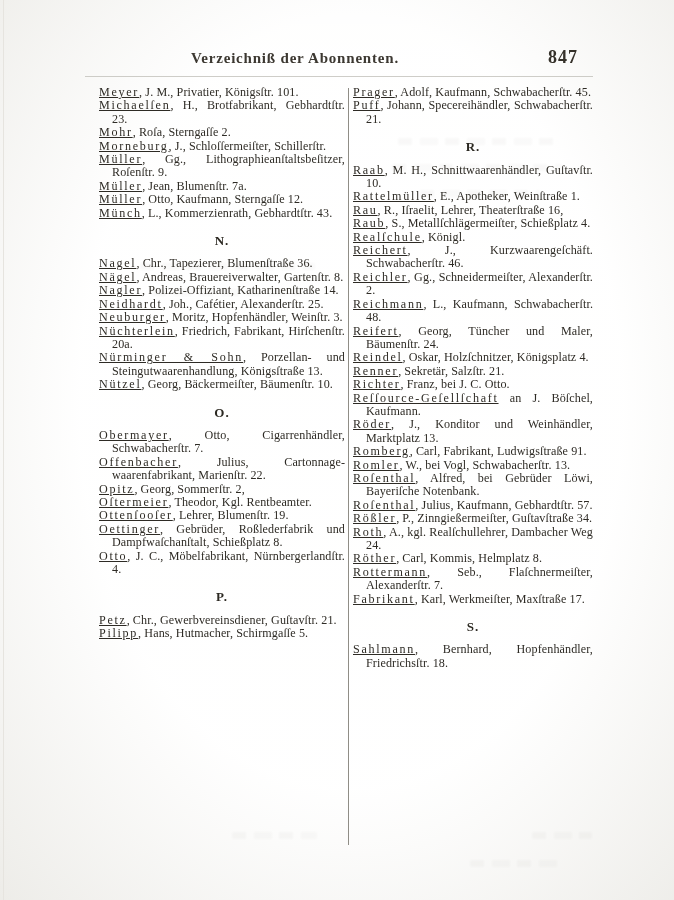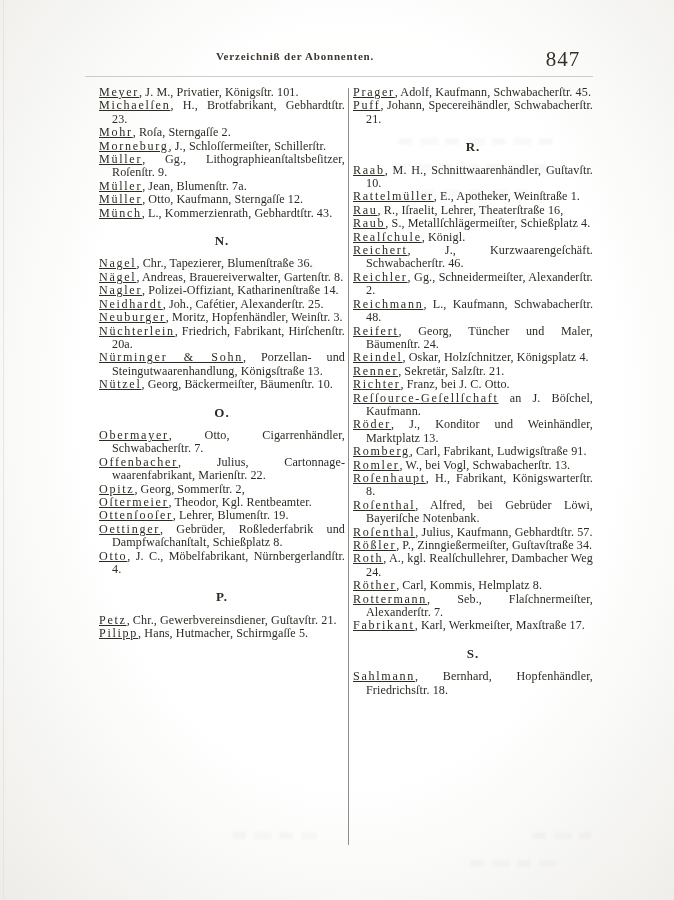--- a/index.html
+++ b/index.html
@@ -16,25 +16,25 @@
   }
   .paper-edge{
     position:absolute;left:3px;top:0;width:1px;height:900px;
     background:#e6e4df;
   }
   .header{
     position:absolute;top:50px;left:85px;width:508px;height:18px;
   }
   .running-title{
     position:absolute;left:0;width:420px;text-align:center;
-    font-size:11px;font-weight:600;letter-spacing:.8px;color:#3c3831;
+    font-size:15px;font-weight:600;letter-spacing:.8px;color:#3c3831;
   }
   .page-number{
     position:absolute;left:448px;top:-3px;width:60px;text-align:center;
-    font-size:21px;font-weight:400;letter-spacing:1px;color:#35312a;
+    font-size:18px;font-weight:700;letter-spacing:1px;color:#35312a;
   }
   .header-rule{
     position:absolute;top:76px;left:85px;width:508px;height:1px;
     background:#c2c0ba;opacity:.8;
   }
   .col{
     position:absolute;top:86px;
     font-size:12.1px;line-height:13.4px;color:#2e2b25;
     text-align:justify;
   }
@@ -116,21 +116,20 @@
       <div class="entry"><span class="entry-name">Reichler</span><span class="entry-text">, Gg., Schneidermeiſter, Alex­anderſtr. 2.</span></div>
       <div class="entry"><span class="entry-name">Reichmann</span><span class="entry-text">, L., Kaufmann, Schwa­bacherſtr. 48.</span></div>
       <div class="entry"><span class="entry-name">Reifert</span><span class="entry-text">, Georg, Tüncher und Ma­ler, Bäumenſtr. 24.</span></div>
       <div class="entry"><span class="entry-name">Reindel</span><span class="entry-text">, Oskar, Holzſchnitzer, Kö­nigsplatz 4.</span></div>
       <div class="entry"><span class="entry-name">Renner</span><span class="entry-text">, Sekretär, Salzſtr. 21.</span></div>
       <div class="entry"><span class="entry-name">Richter</span><span class="entry-text">, Franz, bei J. C. Otto.</span></div>
       <div class="entry"><span class="entry-name">Reſſource-Geſellſchaft</span><span class="entry-text"> an J. Bö­ſchel, Kaufmann.</span></div>
       <div class="entry"><span class="entry-name">Röder</span><span class="entry-text">, J., Konditor und Weinhänd­ler, Marktplatz 13.</span></div>
       <div class="entry"><span class="entry-name">Romberg</span><span class="entry-text">, Carl, Fabrikant, Ludwigs­ſtraße 91.</span></div>
       <div class="entry"><span class="entry-name">Romler</span><span class="entry-text">, W., bei Vogl, Schwa­bacherſtr. 13.</span></div>
-      <div class="entry"><span class="entry-name">Roſenhaupt</span><span class="entry-text">, H., Fabrikant, Königs­warterſtr. 8.</span></div>
       <div class="entry"><span class="entry-name">Roſenthal</span><span class="entry-text">, Alfred, bei Gebrüder Löwi, Bayeriſche Notenbank.</span></div>
       <div class="entry"><span class="entry-name">Roſenthal</span><span class="entry-text">, Julius, Kaufmann, Geb­hardtſtr. 57.</span></div>
       <div class="entry"><span class="entry-name">Rößler</span><span class="entry-text">, P., Zinngießermeiſter, Guſtav­ſtraße 34.</span></div>
       <div class="entry"><span class="entry-name">Roth</span><span class="entry-text">, A., kgl. Realſchullehrer, Dam­bacher Weg 24.</span></div>
       <div class="entry"><span class="entry-name">Röther</span><span class="entry-text">, Carl, Kommis, Helmplatz 8.</span></div>
       <div class="entry"><span class="entry-name">Rottermann</span><span class="entry-text">, Seb., Flaſchnermeiſter, Alexanderſtr. 7.</span></div>
       <div class="entry"><span class="entry-name">Fabrikant</span><span class="entry-text">, Karl, Werkmeiſter, Max­ſtraße 17.</span></div>
       <div class="section-heading">S.</div>
       <div class="entry"><span class="entry-name">Sahlmann</span><span class="entry-text">, Bernhard, Hopfenhänd­ler, Friedrichsſtr. 18.</span></div>
     </div>

